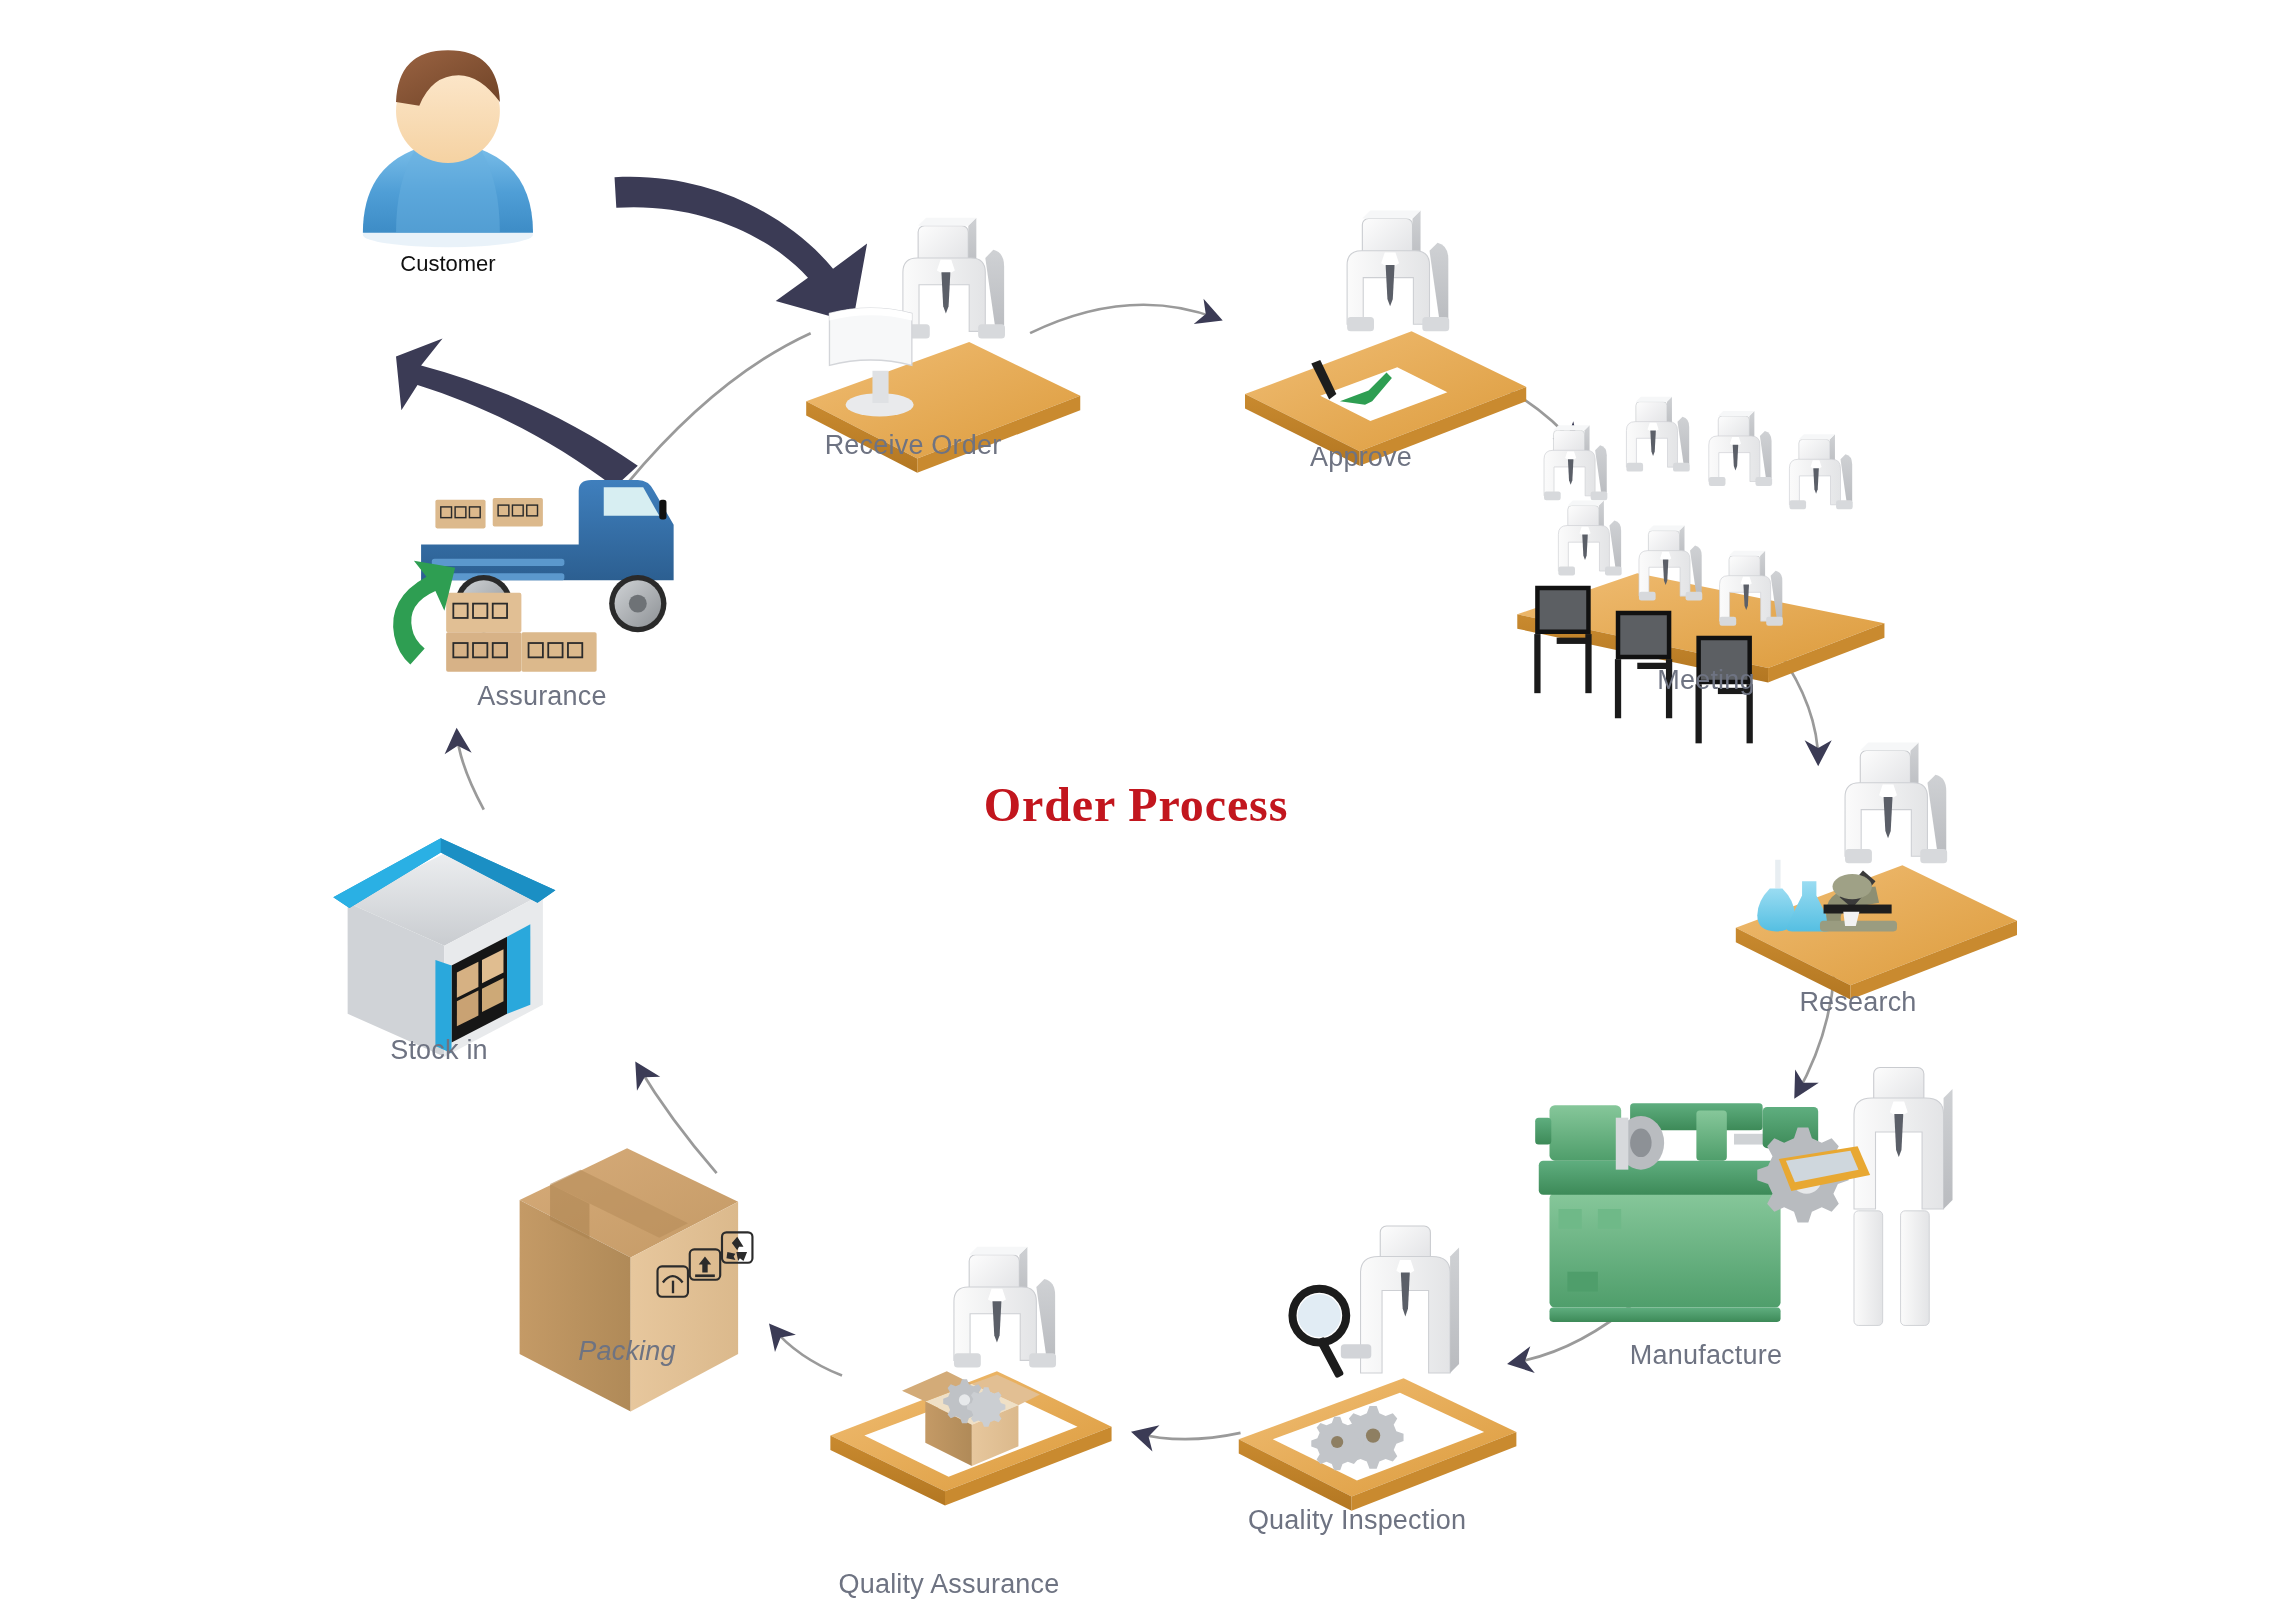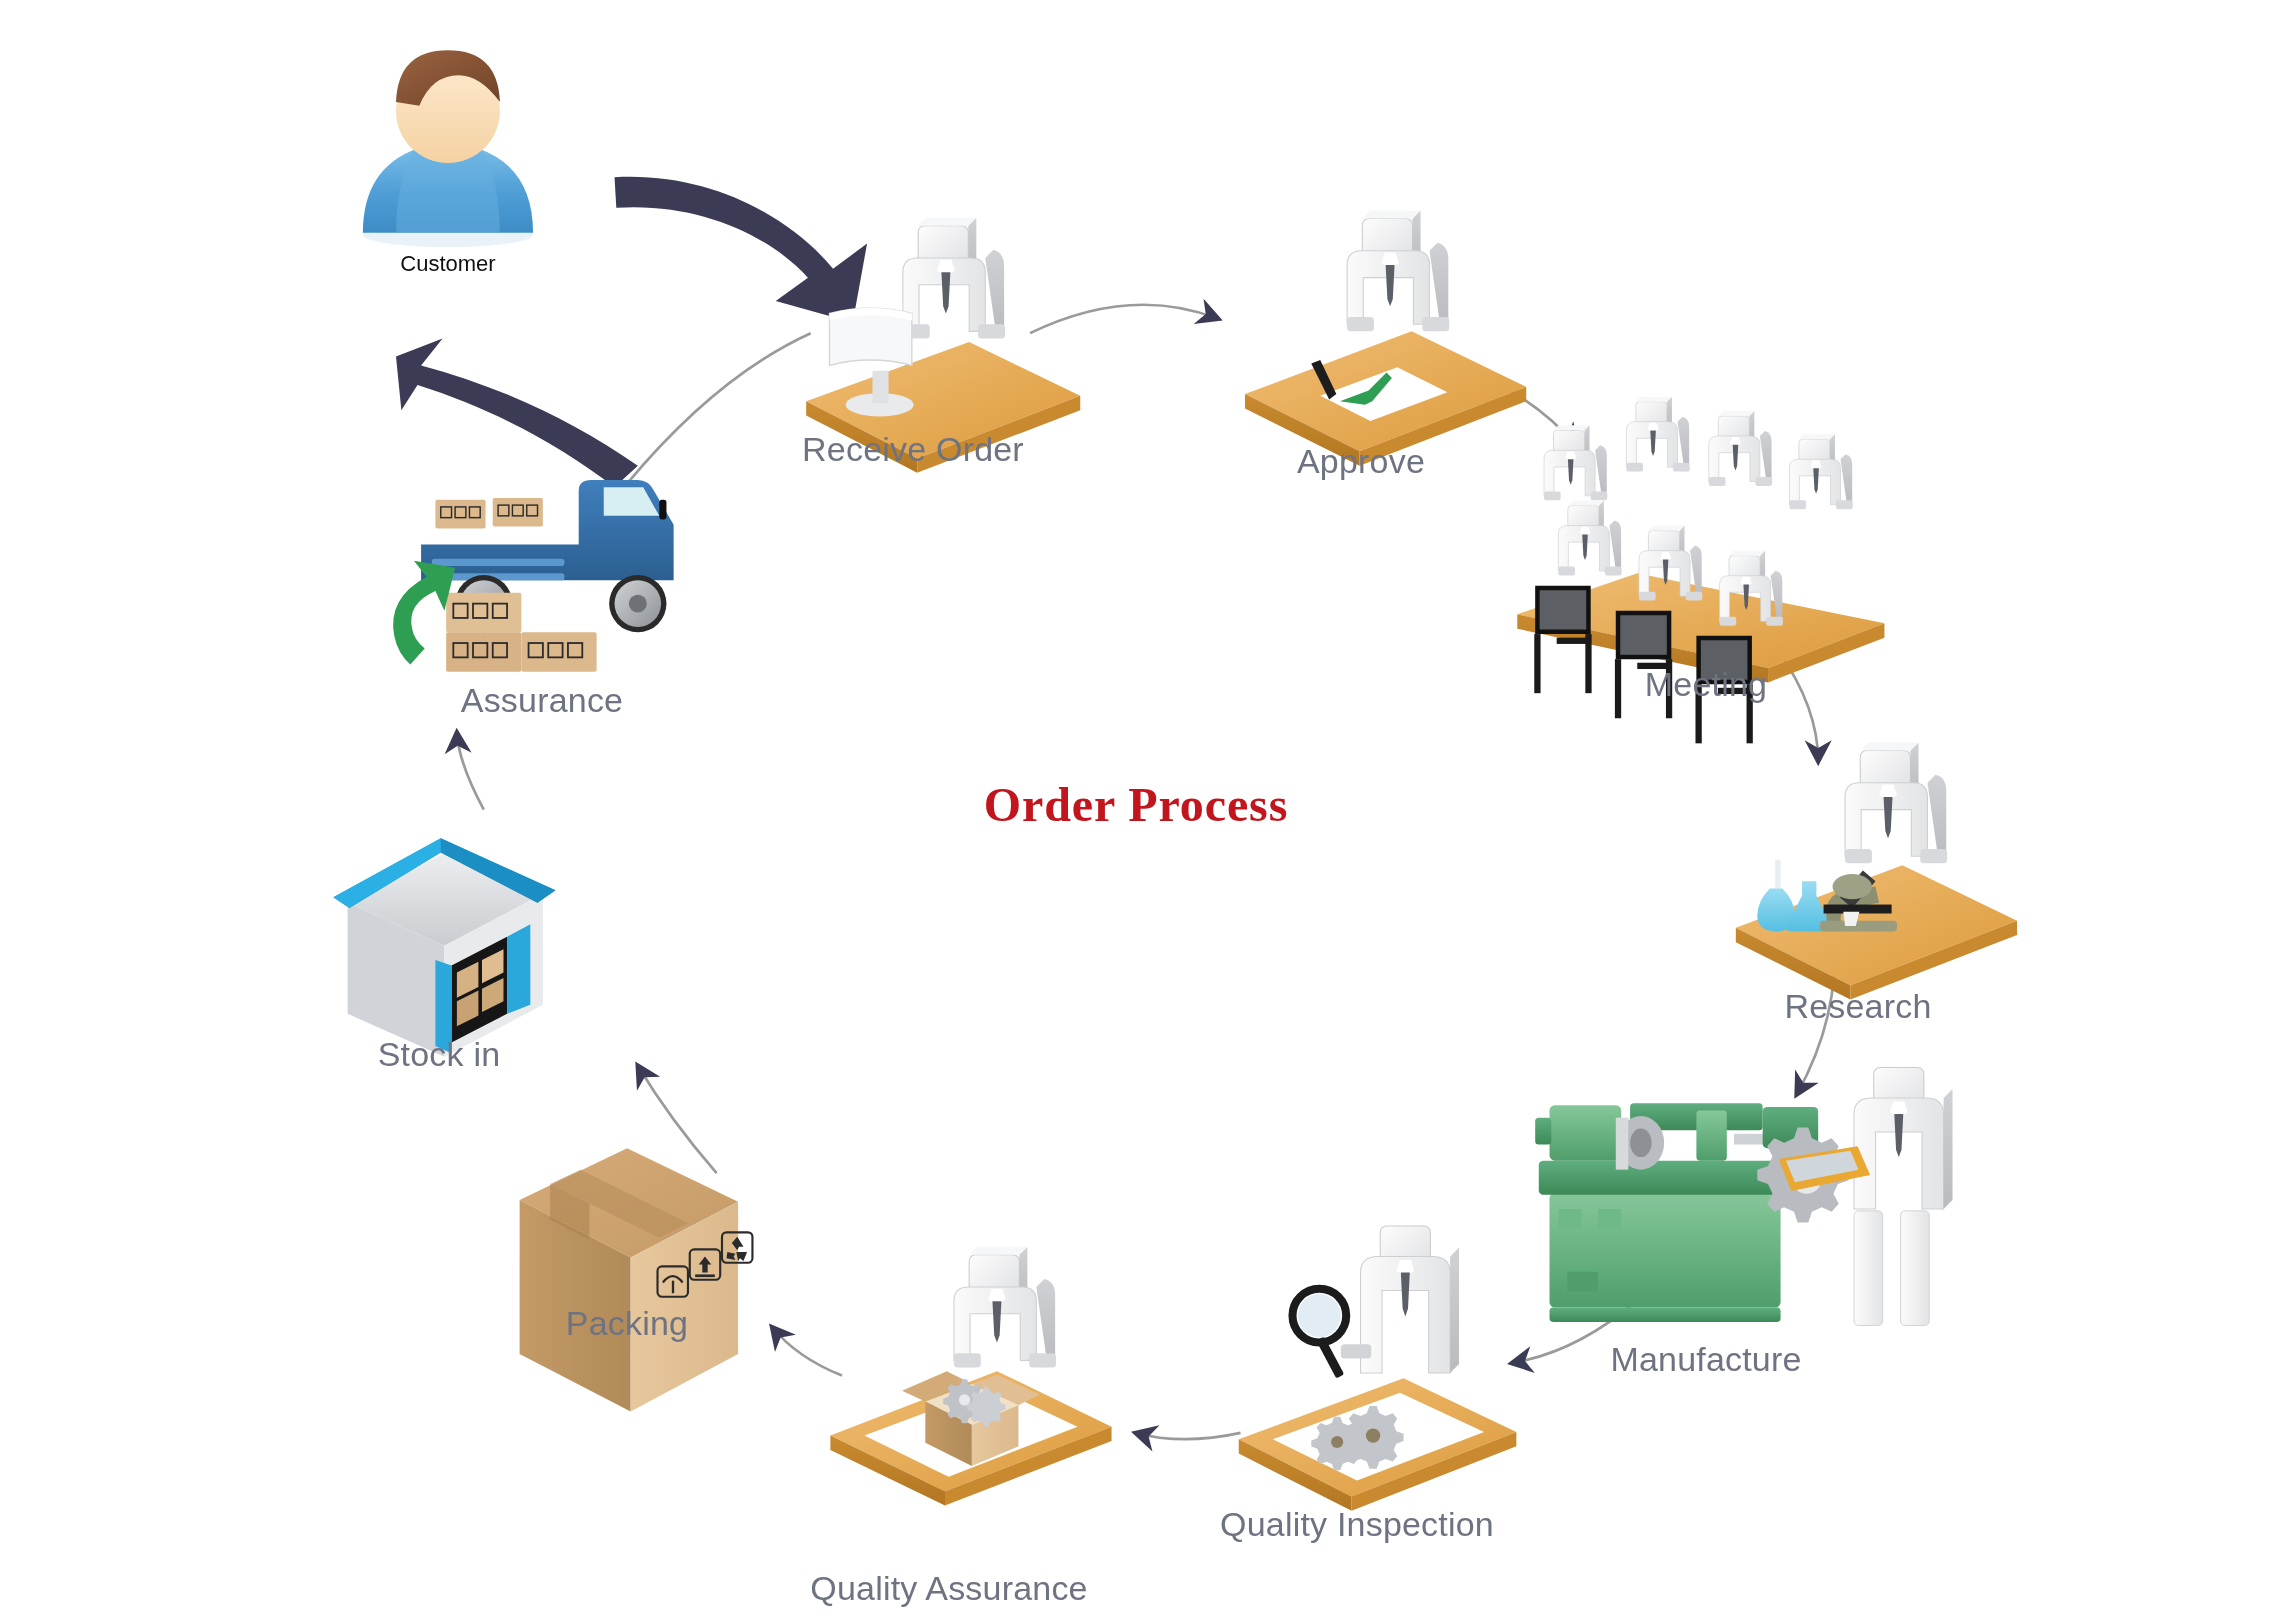--- a/index.html
+++ b/index.html
@@ -4,21 +4,21 @@
 <title>Order Process</title>
 <style>
   html,body{margin:0;padding:0;background:#ffffff;}
   body{width:2293px;height:1621px;overflow:hidden;font-family:"Liberation Sans",sans-serif;}
   #stage{position:relative;width:2293px;height:1621px;background:#fff;}
   #svgroot{position:absolute;left:0;top:0;width:2293px;height:1621px;}
   .node-label{
     position:absolute;
     color:#6e7382;
     font-family:"Liberation Sans",sans-serif;
-    font-size:34px;
+    font-size:27px;
     letter-spacing:0.2px;
     white-space:nowrap;
     transform:translateX(-50%);
     user-select:none;
     text-align:right;
   }
   .cust-label{
     position:absolute;
     color:#101010;
     font-family:"Liberation Sans",sans-serif;
@@ -456,18 +456,18 @@
 <div id="title">Order Process</div>
 
 <div class="cust-label" style="left:448px;  top:251px;">Customer</div>
 <div class="node-label" style="left:913px; top:430px;">Receive Order</div>
 <div class="node-label" style="left:1361px; top:442px;">Approve</div>
 <div class="node-label" style="left:1706px; top:665px;">Meeting</div>
 <div class="node-label" style="left:1858px; top:987px;">Research</div>
 <div class="node-label" style="left:1706px; top:1340px;">Manufacture</div>
 <div class="node-label" style="left:1357px; top:1505px;">Quality Inspection</div>
 <div class="node-label" style="left:949px; top:1569px;">Quality Assurance</div>
-<div class="node-label" style="left:627px;  top:1304px;">Packing</div>
+<div class="node-label" style="left:627px;  top:1336px;font-style:italic;">Packing</div>
 <div class="node-label" style="left:439px;  top:1035px;">Stock in</div>
 <div class="node-label" style="left:542px;  top:681px;">Assurance</div>
 
 </div>
 
 
 </body></html>

